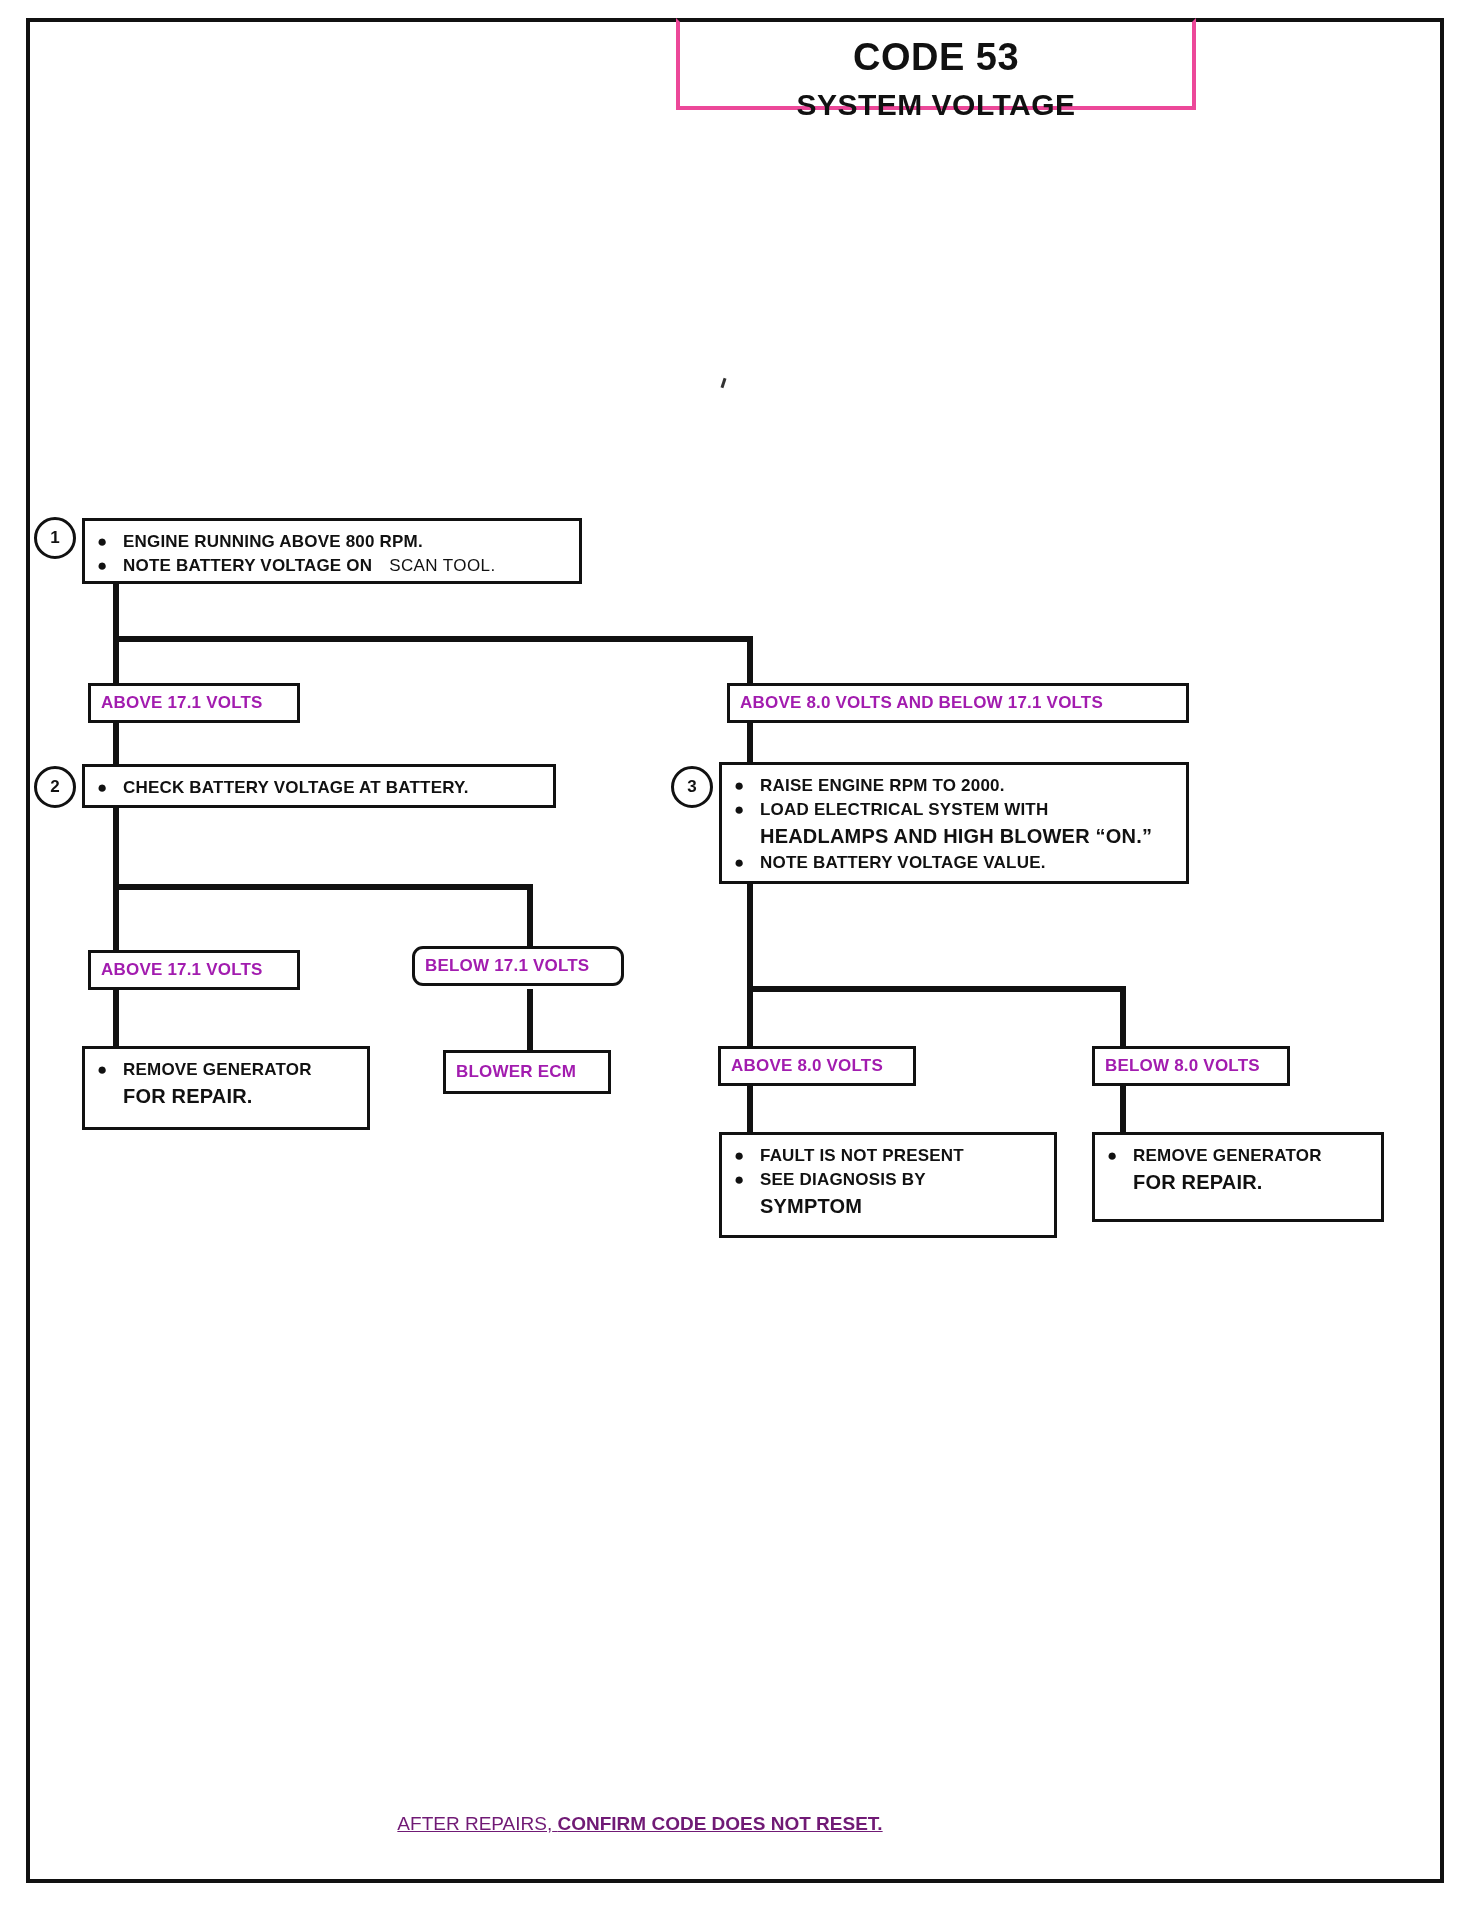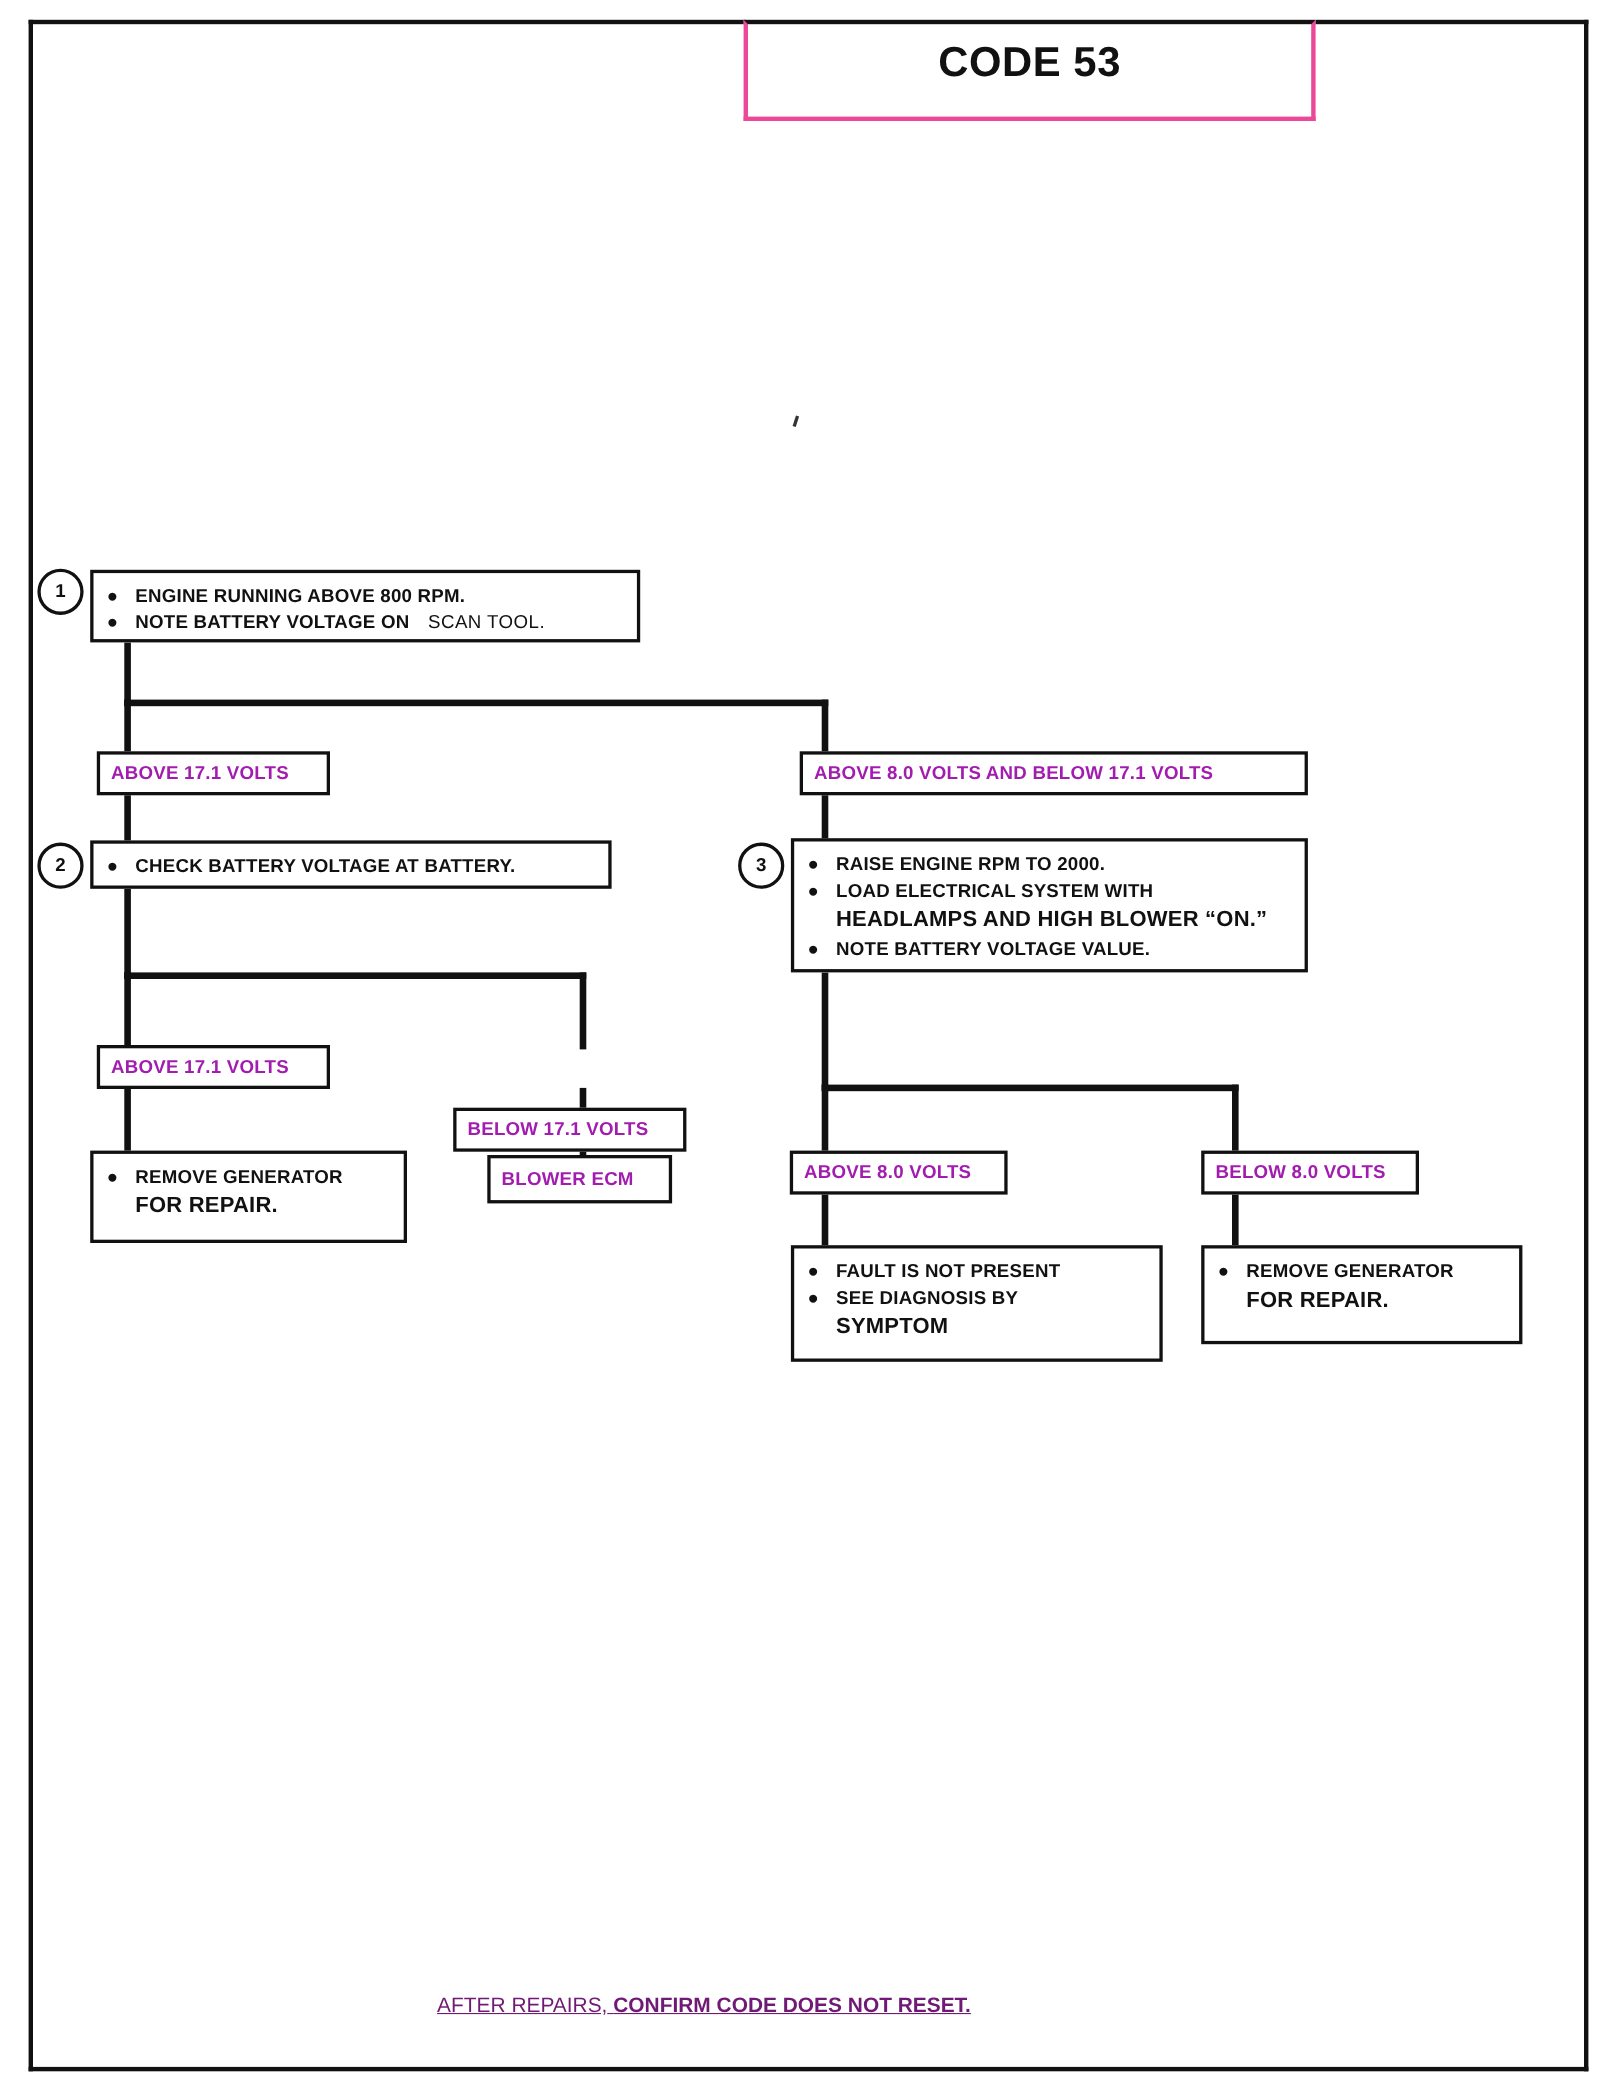--- a/index.html
+++ b/index.html
@@ -196,20 +196,21 @@
 <div id="page">
 
   <div class="frame-left"></div>
   <div class="frame-right"></div>
   <div class="frame-bottom"></div>
   <div class="frame-top-left"></div>
   <div class="frame-top-right"></div>
 
   <div class="title-box">
     <div class="title-code">CODE 53</div>
+    <div class="title-sub">SYSTEM VOLTAGE</div>
   </div>
 
   <div class="stray-mark"></div>
 
   <div class="step-circle" style="left:34px; top:517px;">1</div>
   <div class="box action-box" style="left:82px; top:518px; width:500px; height:66px;">
     <div class="bullet-line">
       <span class="bullet-dot">●</span>
       <span class="bullet-text">ENGINE RUNNING ABOVE 800 RPM.</span>
     </div>
@@ -265,21 +266,21 @@
       <span class="bullet-text">NOTE BATTERY VOLTAGE VALUE.</span>
     </div>
   </div>
 
   <div class="vline" style="left:747px; top:884px; height:108px;"></div>
   <div class="hline" style="left:747px; top:986px; width:379px;"></div>
   <div class="vline" style="left:747px; top:986px; height:62px;"></div>
   <div class="vline" style="left:1120px; top:986px; height:62px;"></div>
 
   <div class="box label-box" style="left:88px; top:950px; width:212px; height:40px;">ABOVE 17.1 VOLTS</div>
-  <div class="box label-box" style="left:412px; top:1007px; width:212px; height:40px;">BELOW 17.1 VOLTS</div>
+  <div class="box label-box" style="left:412px; top:946px; width:212px; height:40px;border-radius:11px;">BELOW 17.1 VOLTS</div>
 
   <div class="vline" style="left:113px; top:989px; height:62px;"></div>
   <div class="vline" style="left:527px; top:989px; height:62px;"></div>
 
   <div class="box action-box" style="left:82px; top:1046px; width:288px; height:84px;">
     <div class="bullet-line">
       <span class="bullet-dot">●</span>
       <span class="bullet-text">REMOVE GENERATOR</span>
     </div>
     <div class="cont-line">

